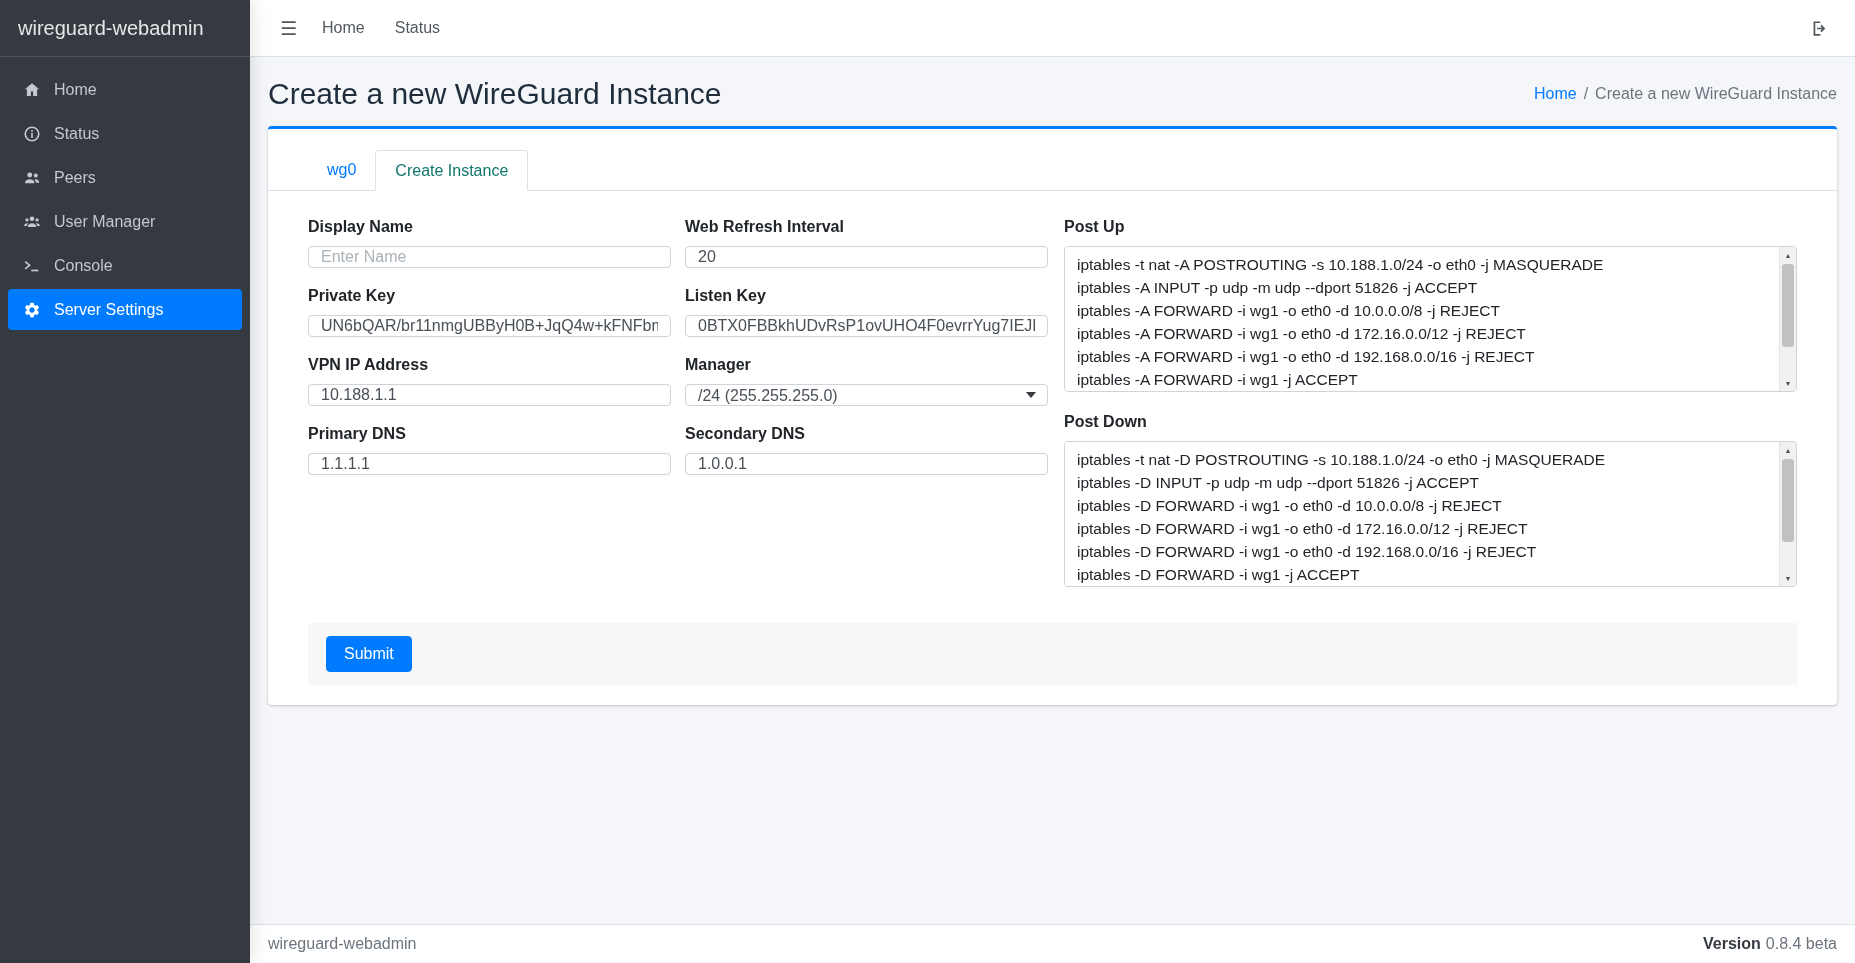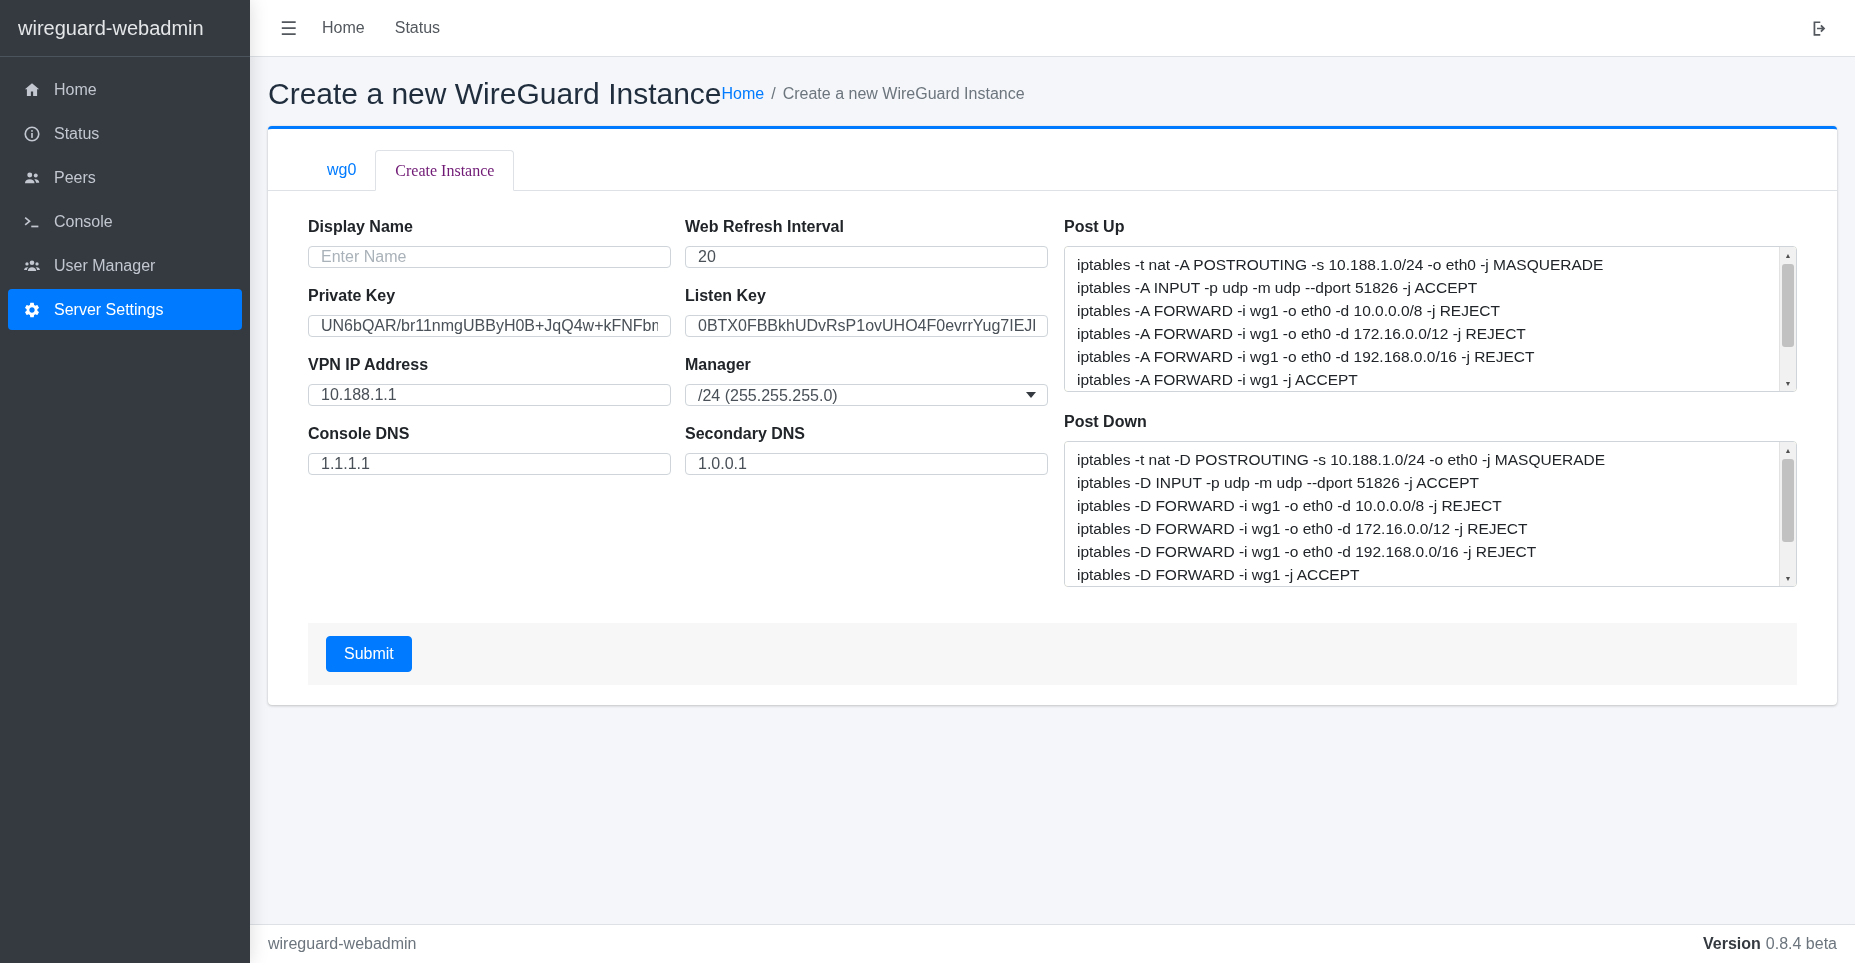--- a/index.html
+++ b/index.html
@@ -26,34 +26,34 @@
 
   .navbar { height:57px; flex-shrink:0; background:#fff; border-bottom:1px solid #dee2e6;
             display:flex; align-items:center; padding:0 20px; }
   .hamburger { font-size:19px; color:#53585e; padding:6px 10px; cursor:pointer; }
   .nav-link { color:#53585e; padding:8px 15px; cursor:pointer; }
   .logout { margin-left:auto; color:#53585e; cursor:pointer; display:flex; align-items:center; padding:6px; }
   .logout svg { width:19px; height:19px; fill:currentColor; }
 
   .content { flex:1; overflow:auto; padding:0 18px; }
 
-  .content-header { display:flex; justify-content:flex-start; align-items:center; padding:20px 0 15px; }
+  .content-header { display:flex; justify-content:space-between; align-items:center; padding:20px 0 15px; }
   .page-title { font-size:30px; font-weight:500; color:#1f2d3d; }
   .breadcrumb { font-size:16px; color:#6c757d; }
   .bc-link { color:#007bff; cursor:pointer; text-decoration:none; }
   .bc-sep { margin:0 7px; color:#6c757d; }
 
   
   .card { background:#fff; border-top:3px solid #007bff; border-radius:4px;
           box-shadow:0 0 1px rgba(0,0,0,.125), 0 1px 3px rgba(0,0,0,.2); }
   .card-header { padding:21px 40px 0; border-bottom:1px solid #dee2e6; display:flex; align-items:flex-start; }
   .tab { padding:10px 19px; margin-bottom:-1px; cursor:pointer; font-size:16px; line-height:19px; }
   .tab-link { color:#007bff; }
   .tab-active { background:#fff; border:1px solid #dee2e6; border-bottom:1px solid #fff;
-                border-radius:4px 4px 0 0; color:#701a75;font-family:Liberation Serif, serif; }
+                border-radius:4px 4px 0 0; color:#0f766e; }
   .card-body { padding:26px 40px 20px; }
 
   .form-flex { display:flex; gap:16px; }
   .form-left { width:740px; flex-shrink:0; }
   .form-right { flex:1; min-width:0; }
   .frow { display:flex; gap:14px; }
   .w-half { flex:0 0 363px; }
   .w-q { flex:1; }
   .fg { margin-bottom:18px; }
   .fg label { display:block; font-weight:700; font-size:16px; color:#212529; margin-bottom:10px; line-height:19px; }
@@ -122,39 +122,39 @@
             <circle cx="17" cy="8.6" r="2.6"></circle>
             <path d="M16.6 13.7c2.9.1 5.1 1.9 5.1 4.6h-4.3c-.2-1.8-1-3.3-2.3-4.3.5-.2 1-.3 1.5-.3z"></path>
           </svg>
       </span>
       <span>Peers</span>
     </div>
 
     <div class="menu-item">
       <span class="mi-icon">
         <svg viewBox="0 0 24 24">
-            <path d="M3.6 5.2 10.5 11l-6.9 5.8-1.4-1.7L7.1 11 2.2 6.9z"></path>
-            <rect x="11" y="16.8" width="9.5" height="2.3"></rect>
-          </svg>
-      </span>
-      <span>Console</span>
-    </div>
-
-    <div class="menu-item">
-      <span class="mi-icon">
-        <svg viewBox="0 0 24 24">
             <circle cx="12" cy="7.6" r="3.1"></circle>
             <path d="M6.4 18.6c0-3.1 2.5-5 5.6-5s5.6 1.9 5.6 5z"></path>
             <circle cx="5.3" cy="9.2" r="2.2"></circle>
             <path d="M1.4 17.4c0-2.4 1.9-3.9 4.3-3.9.5 0 1 .1 1.5.2-1.2 1-1.9 2.3-1.9 3.7z"></path>
             <circle cx="18.7" cy="9.2" r="2.2"></circle>
             <path d="M22.6 17.4c0-2.4-1.9-3.9-4.3-3.9-.5 0-1 .1-1.5.2 1.2 1 1.9 2.3 1.9 3.7z"></path>
           </svg>
       </span>
       <span>User Manager</span>
+    </div>
+
+    <div class="menu-item">
+      <span class="mi-icon">
+        <svg viewBox="0 0 24 24">
+            <path d="M3.6 5.2 10.5 11l-6.9 5.8-1.4-1.7L7.1 11 2.2 6.9z"></path>
+            <rect x="11" y="16.8" width="9.5" height="2.3"></rect>
+          </svg>
+      </span>
+      <span>Console</span>
     </div>
 
     <div class="menu-item active">
       <span class="mi-icon">
         <svg viewBox="0 0 24 24">
             <path d="M19.14 12.94c.04-.3.06-.61.06-.94 0-.32-.02-.64-.07-.94l2.03-1.58c.18-.14.23-.41.12-.61l-1.92-3.32c-.12-.22-.37-.29-.59-.22l-2.39.96c-.5-.38-1.03-.7-1.62-.94l-.36-2.54c-.04-.24-.24-.41-.48-.41h-3.84c-.24 0-.43.17-.47.41l-.36 2.54c-.59.24-1.13.57-1.62.94l-2.39-.96c-.22-.08-.47 0-.59.22L2.74 8.87c-.12.21-.08.47.12.61l2.03 1.58c-.05.3-.09.63-.09.94s.02.64.07.94l-2.03 1.58c-.18.14-.23.41-.12.61l1.92 3.32c.12.22.37.29.59.22l2.39-.96c.5.38 1.03.7 1.62.94l.36 2.54c.05.24.24.41.48.41h3.84c.24 0 .44-.17.47-.41l.36-2.54c.59-.24 1.13-.56 1.62-.94l2.39.96c.22.08.47 0 .59-.22l1.92-3.32c.12-.22.07-.47-.12-.61l-2.01-1.58zM12 15.6c-1.98 0-3.6-1.62-3.6-3.6s1.62-3.6 3.6-3.6 3.6 1.62 3.6 3.6-1.62 3.6-3.6 3.6z"></path>
           </svg>
       </span>
       <span>Server Settings</span>
     </div>
@@ -230,21 +230,21 @@
                   <select>
                     <option>/24 (255.255.255.0)</option>
                   </select>
                   <span class="select-chevron"></span>
                 </div>
               </div>
             </div>
 
             <div class="frow">
               <div class="fg w-half">
-                <label>Console DNS</label>
+                <label>Primary DNS</label>
                 <input type="text" value="1.1.1.1" style="">
               </div>
               <div class="fg w-half">
                 <label>Secondary DNS</label>
                 <input type="text" value="1.0.0.1" style="">
               </div>
             </div>
           </div>
 
           <div class="form-right">

